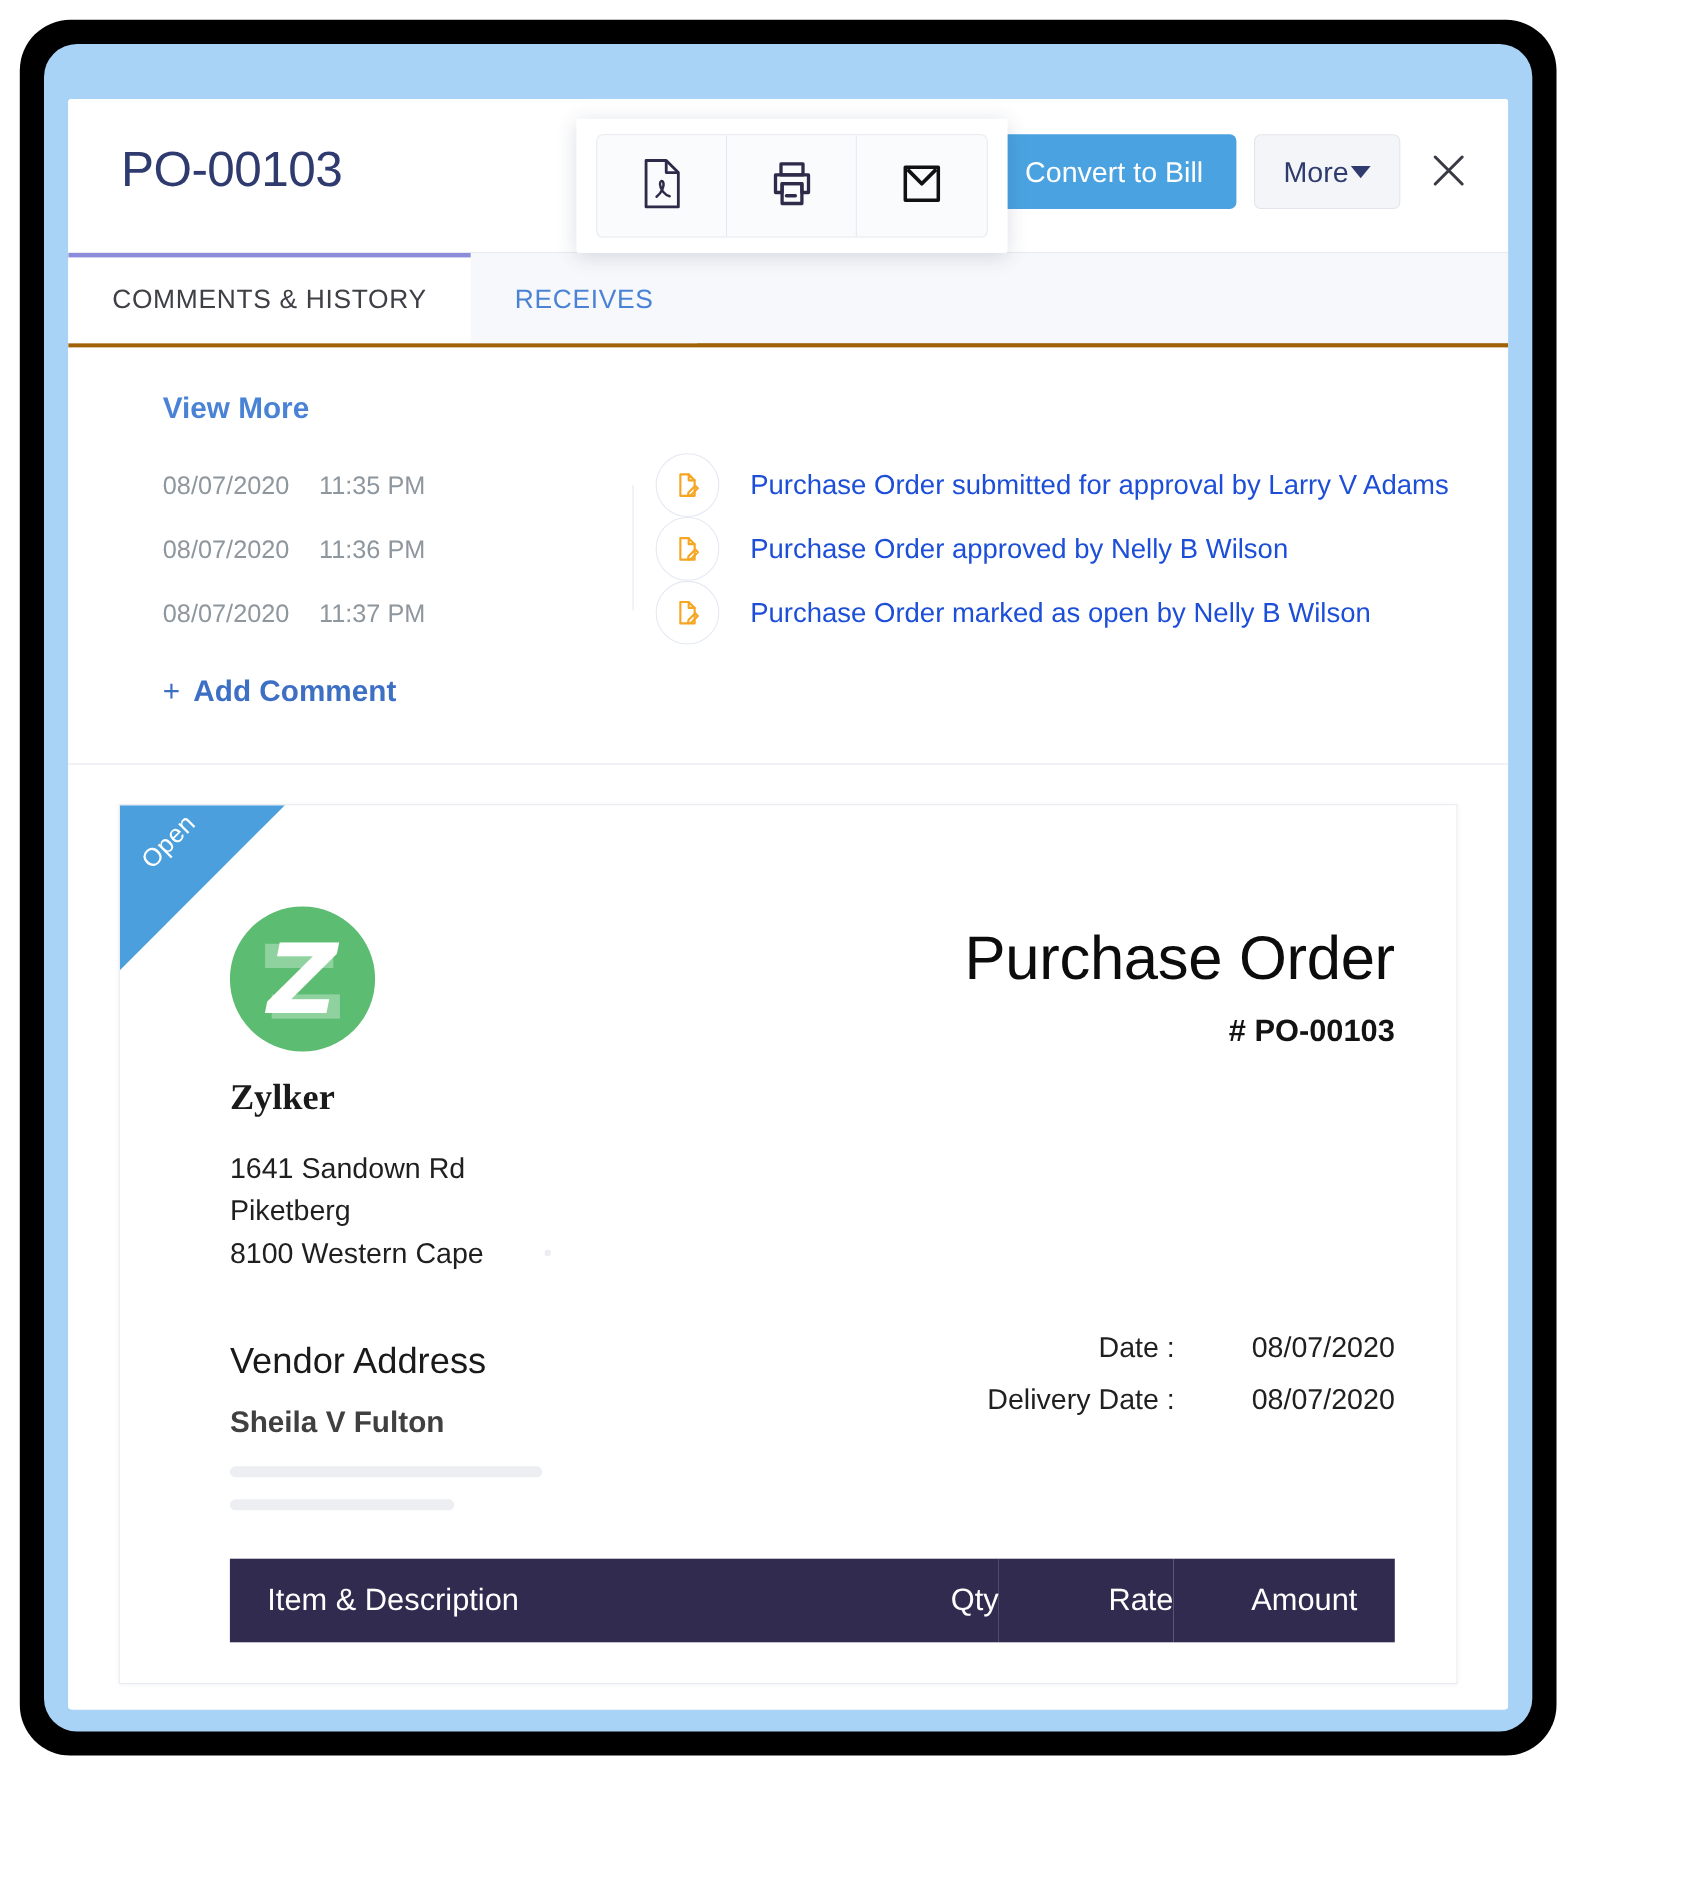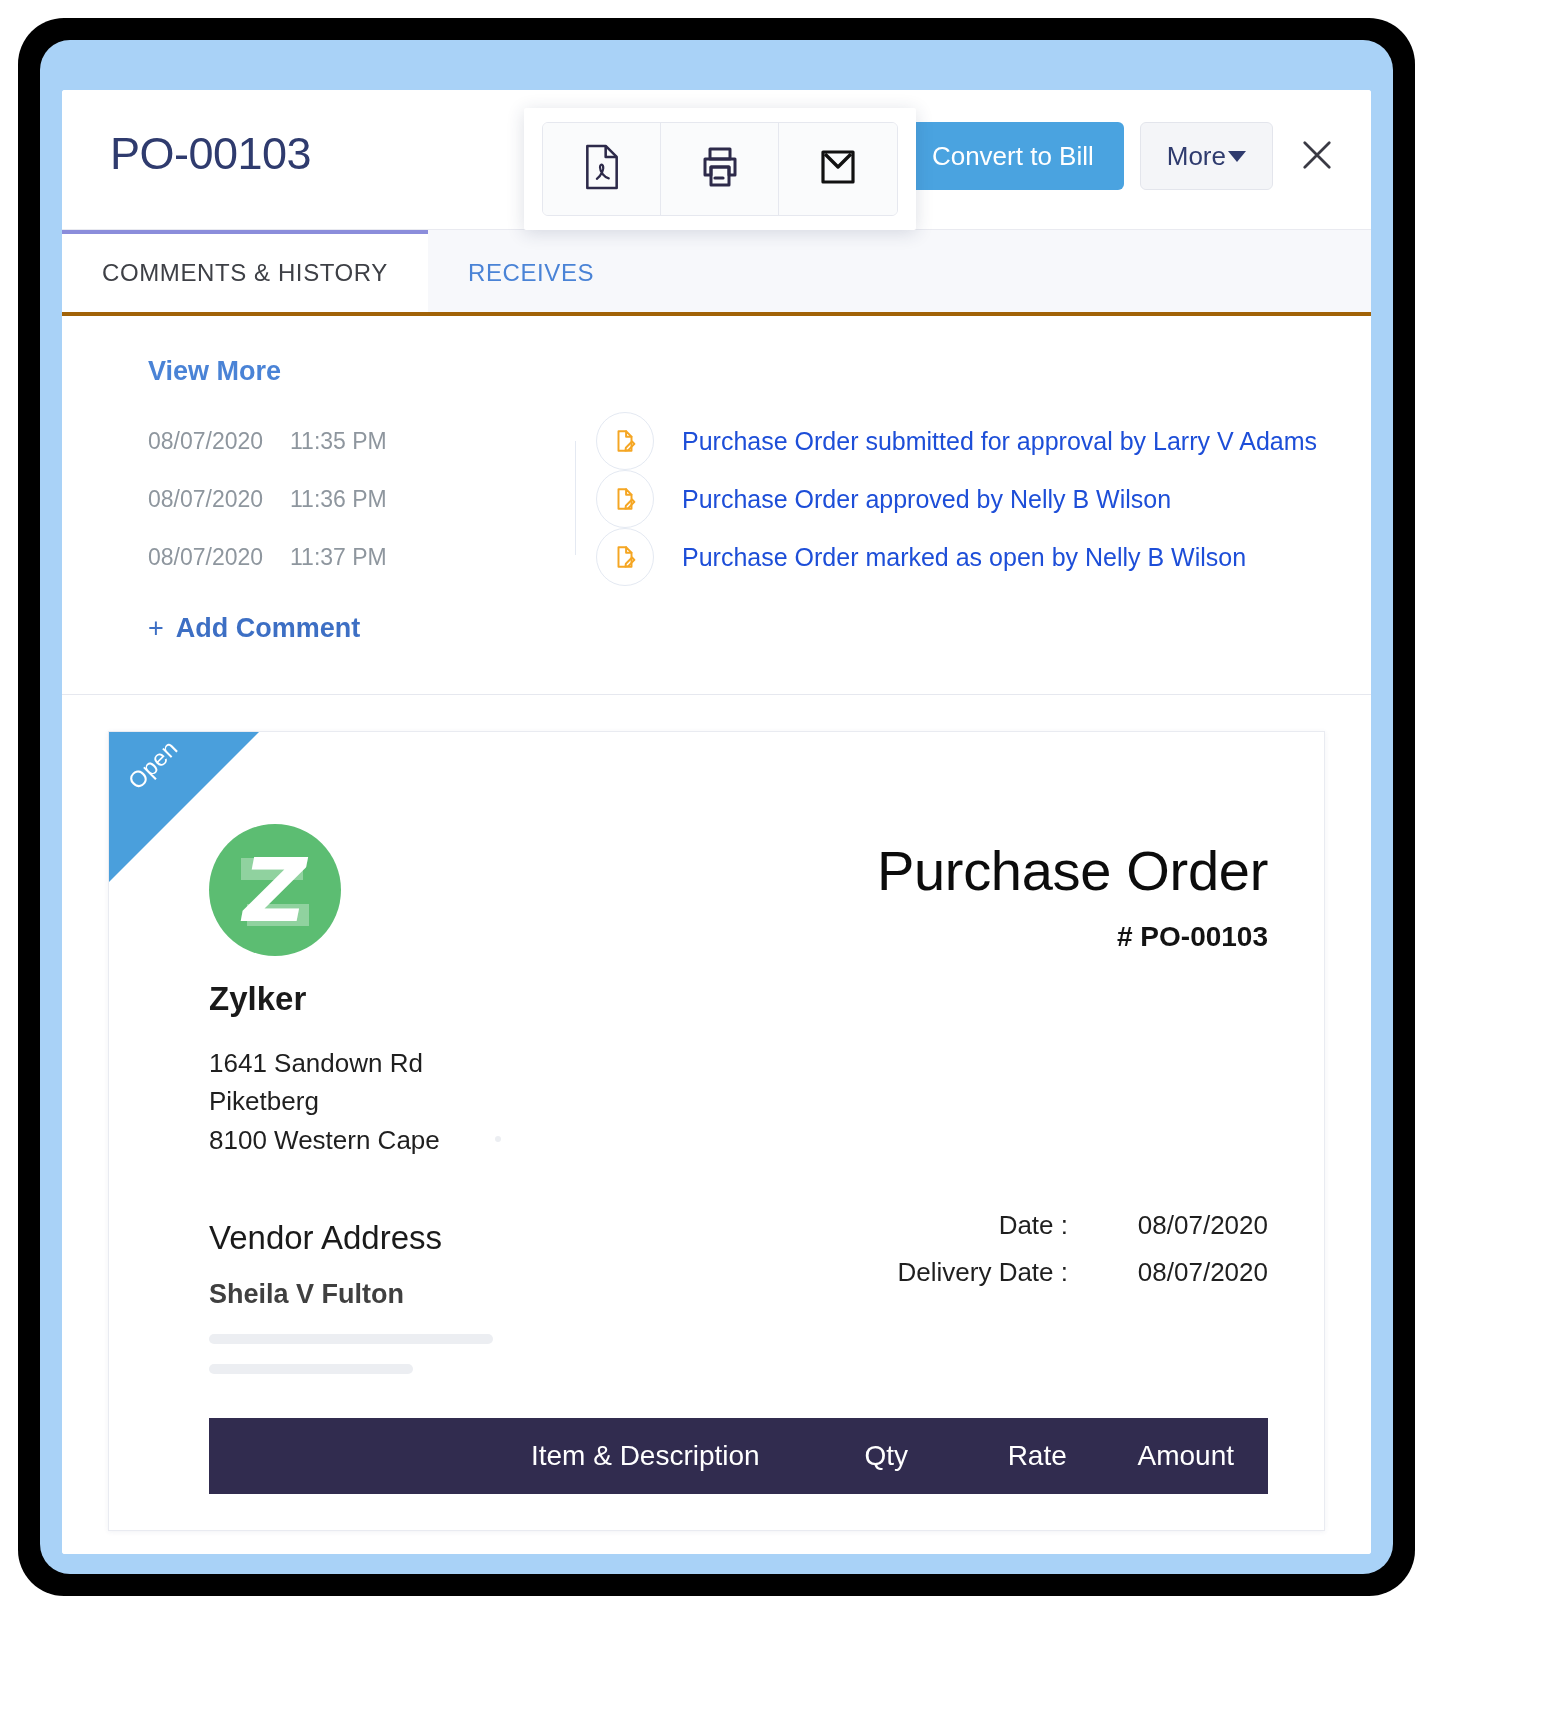--- a/index.html
+++ b/index.html
@@ -293,20 +293,21 @@
     position: absolute;
     left: 38px; bottom: 30px;
     width: 62px; height: 22px;
     background: rgba(255,255,255,0.32);
   }
   .company-name {
     margin-top: 24px;
     font-size: 33px;
     font-weight: 700;
     color: #1a1a1a;
+    font-family: Liberation Serif, serif;
   }
   .company-addr {
     margin-top: 26px;
     font-size: 26px;
     line-height: 1.48;
     color: #1f1f1f;
   }
   .vendor-heading {
     margin-top: 60px;
     font-size: 33px;
@@ -532,21 +533,21 @@
               <div class="date-row">
                 <span class="date-label">Delivery Date :</span>
                 <span class="date-value">08/07/2020</span>
               </div>
             </div>
           </div>
 
           <table class="items-table">
             <thead>
               <tr>
-                <th class="col-item" style="width:52%;text-align:right;">Item &amp; Description</th>
+                <th class="col-item" style="width:52%;">Item &amp; Description</th>
                 <th style="width:14%;">Qty</th>
                 <th style="width:15%;">Rate</th>
                 <th class="col-amount" style="width:19%;">Amount</th>
               </tr>
             </thead>
             <tbody>
               <tr>
                 <td class="col-item">Onyx Vase</td>
                 <td>4.00</td>
                 <td>20.00</td>

